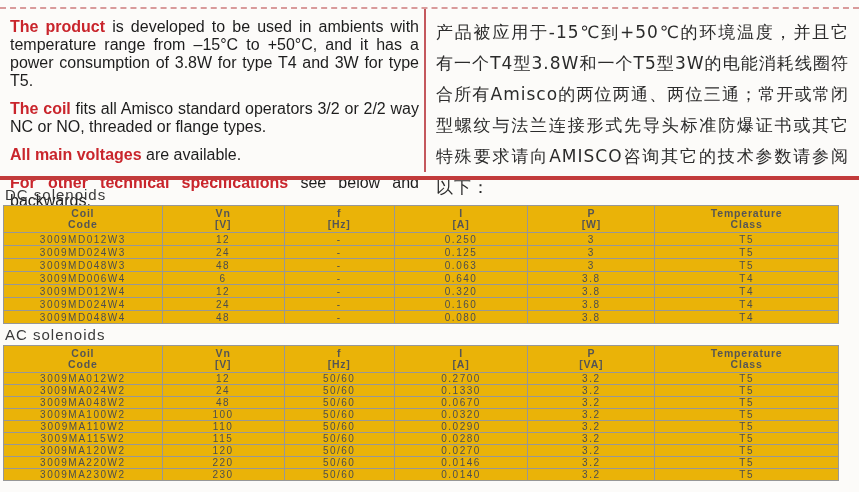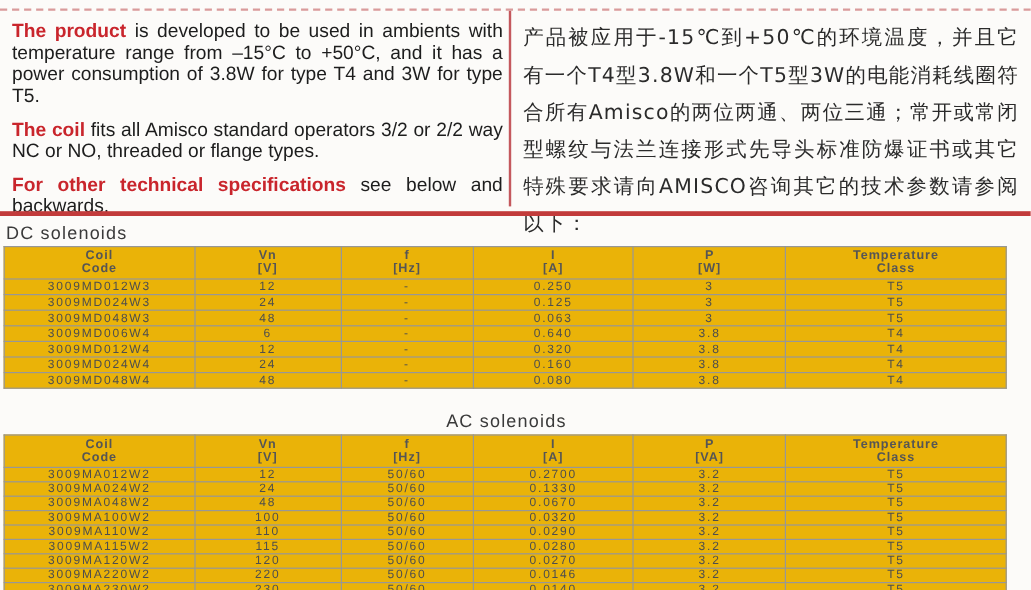--- a/index.html
+++ b/index.html
@@ -25,35 +25,36 @@
   .tables-wrap{position:absolute;top:183px;left:3px;width:836px;}
   .table-title{font-weight:normal;font-size:15px;letter-spacing:1px;color:#3a3a3a;
                margin:3px 0 2px 2px;}
   table{width:836px;border-collapse:collapse;table-layout:fixed;background:#eab308;}
   th,td{border:1px solid #979797;text-align:center;overflow:hidden;}
   th{font-size:10.5px;font-weight:bold;line-height:11px;padding:2px 0;
      color:#555;white-space:pre-line;letter-spacing:0.8px;}
   td{font-size:10px;line-height:11px;padding:0;color:#4e4e4e;letter-spacing:1.5px;}
   .dc td{height:12px;}
   .ac td{height:11px;}
-  .ac-title{margin-top:19px;text-align:center;}
+  .ac-title{margin-top:2px;}
   col.c1{width:19%}col.c2{width:14.6%}col.c3{width:13.2%}
   col.c4{width:16%}col.c5{width:15.2%}col.c6{width:22%}
 </style>
 </head>
 <body>
 
 <div class="page">
 
   <div class="top-rule"></div>
 
   <div class="intro">
     <div class="intro-en">
       <p><span class="lead">The product</span><span> is developed to be used in ambients with temperature range from –15°C to +50°C, and it has a power consumption of 3.8W for type T4 and 3W for type T5.</span></p>
       <p><span class="lead">The coil</span><span> fits all Amisco standard operators 3/2 or 2/2 way NC or NO, threaded or flange types.</span></p>
+      <p><span class="lead">All main voltages</span><span> are available.</span></p>
       <p><span class="lead">For other technical specifications</span><span> see below and backwards.</span></p>
     </div>
     <div class="divider-v"></div>
     <div class="intro-zh">产品被应用于-15℃到+50℃的环境温度，并且它有一个T4型3.8W和一个T5型3W的电能消耗线圈符合所有Amisco的两位两通、两位三通；常开或常闭型螺纹与法兰连接形式先导头标准防爆证书或其它特殊要求请向AMISCO咨询其它的技术参数请参阅以下：</div>
   </div>
 
   <div class="red-rule"></div>
 
   <div class="tables-wrap">
 

